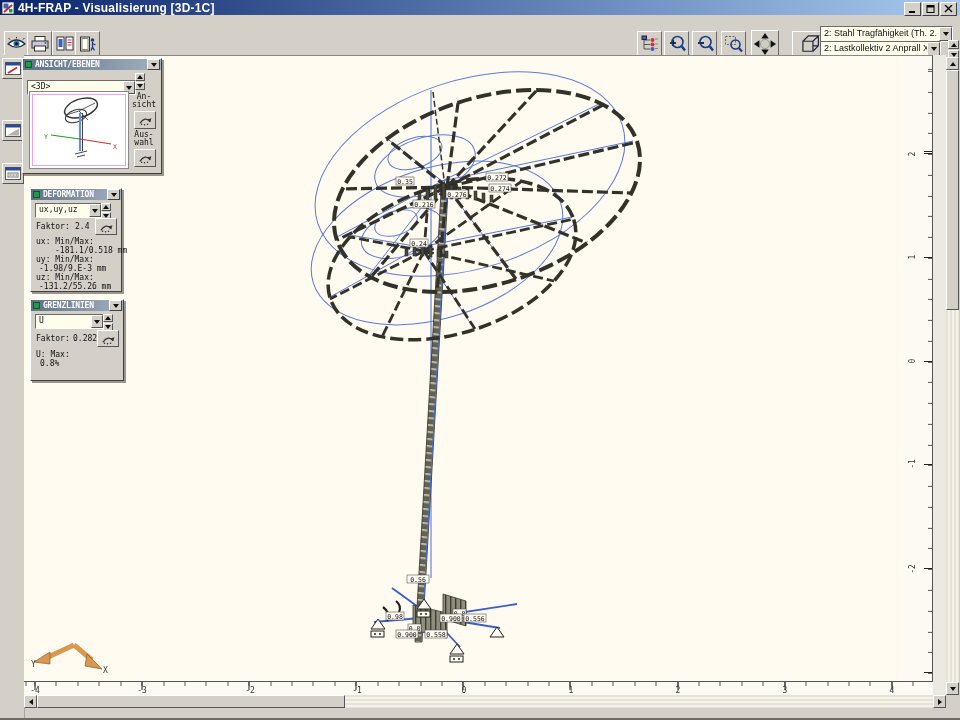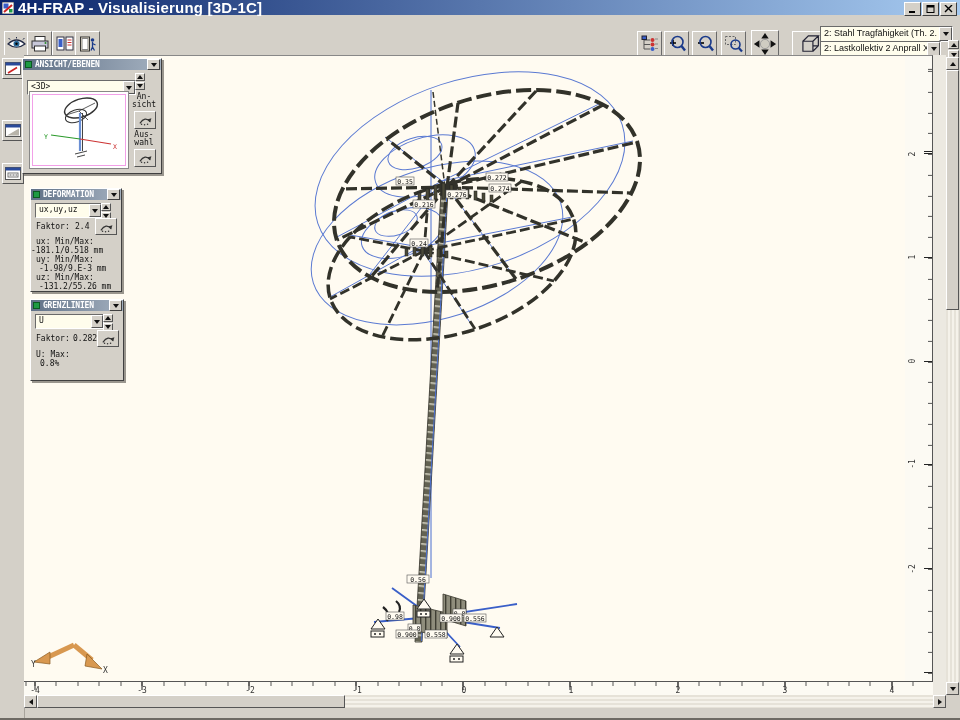--- a/index.html
+++ b/index.html
@@ -2,21 +2,21 @@
 <html><head>
 <meta charset="utf-8">
 <style>
   html,body{margin:0;padding:0;background:#808080;}
   .app{position:relative;width:960px;height:720px;background:#d4d0c8;overflow:hidden;
        font-family:"Liberation Sans",sans-serif;border-bottom:2px solid #6e6a64;box-sizing:border-box;}
   
   .titlebar{position:absolute;left:0;top:0;width:960px;height:15px;
     background:linear-gradient(to right,#0a246a,#a6caf0);display:flex;align-items:center;}
   .titlebar .appicon{width:12px;height:12px;margin:0 4px 0 2px;}
-  .titlebar .title{color:#fff;font-size:15px;font-weight:bold;letter-spacing:.2px;}
+  .titlebar .title{color:#fff;font-size:12px;font-weight:bold;letter-spacing:.2px;}
   .winbtns{position:absolute;right:3px;top:2px;display:flex;gap:1px;}
   .winbtn{width:15px;height:12px;background:#d4d0c8;border:1px solid;border-color:#fff #404040 #404040 #fff;
     display:flex;align-items:center;justify-content:center;}
   
   .menubar{position:absolute;left:0;top:15px;width:960px;height:14px;background:#d4d0c8;
     display:flex;align-items:center;font-size:11px;color:#000;}
   .menubar span{padding:0 7px;}
   
   .toolbar{position:absolute;left:0;top:29px;width:960px;height:26px;background:#d4d0c8;}
   .tbtn{position:absolute;top:2px;width:23px;height:23px;background:#d4d0c8;border:1px solid;
@@ -519,21 +519,21 @@
     <div class="curvebtn" style="left:64px;top:29px;width:20px;height:15px">
       <svg width="16" height="12" viewBox="0 0 18 14">
         <path d="M3,11 Q9,2 15,9" fill="none" stroke="#333" stroke-width="1.3"></path>
         <polygon points="15,10 11.5,6.5 16.5,5" fill="#333"></polygon>
         <circle cx="5" cy="12" r="0.9" fill="#333"></circle>
           <circle cx="8.5" cy="12.5" r="0.9" fill="#333"></circle>
           <circle cx="12" cy="12" r="0.9" fill="#333"></circle>
       </svg>
     </div>
     <span class="ptext" style="left:5px;top:48px">ux: Min/Max:</span>
-    <span class="ptext" style="left:0;top:57px">-181.1/0.518 mm</span>
+    <span class="ptext" style="left:24px;top:57px">-181.1/0.518 mm</span>
     <span class="ptext" style="left:5px;top:66px">uy: Min/Max:</span>
     <span class="ptext" style="left:8px;top:75px">-1.98/9.E-3 mm</span>
     <span class="ptext" style="left:5px;top:84px">uz: Min/Max:</span>
     <span class="ptext" style="left:8px;top:93px">-131.2/55.26 mm</span>
   </div>
 
   <div class="panel" style="left:30px;top:299px;width:92px;height:80px">
     <div class="ptitle">
       <span class="picon"></span>
       <span>GRENZLINIEN</span>

